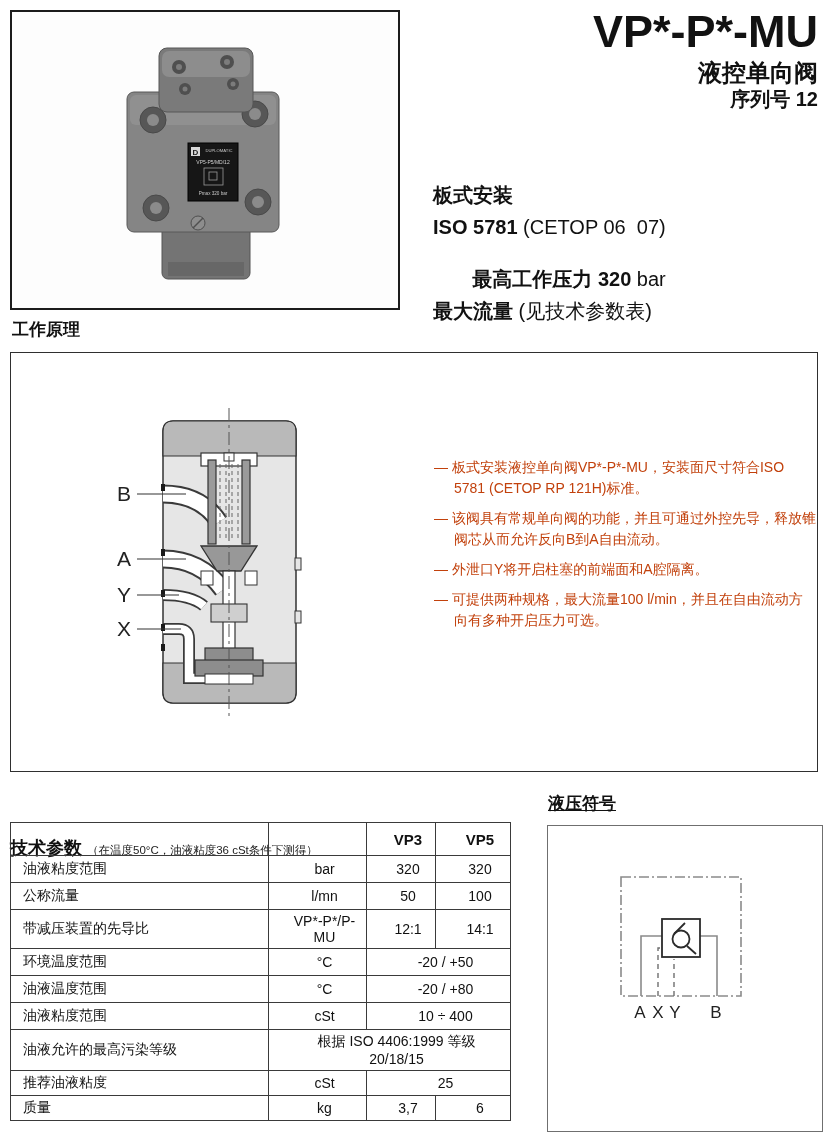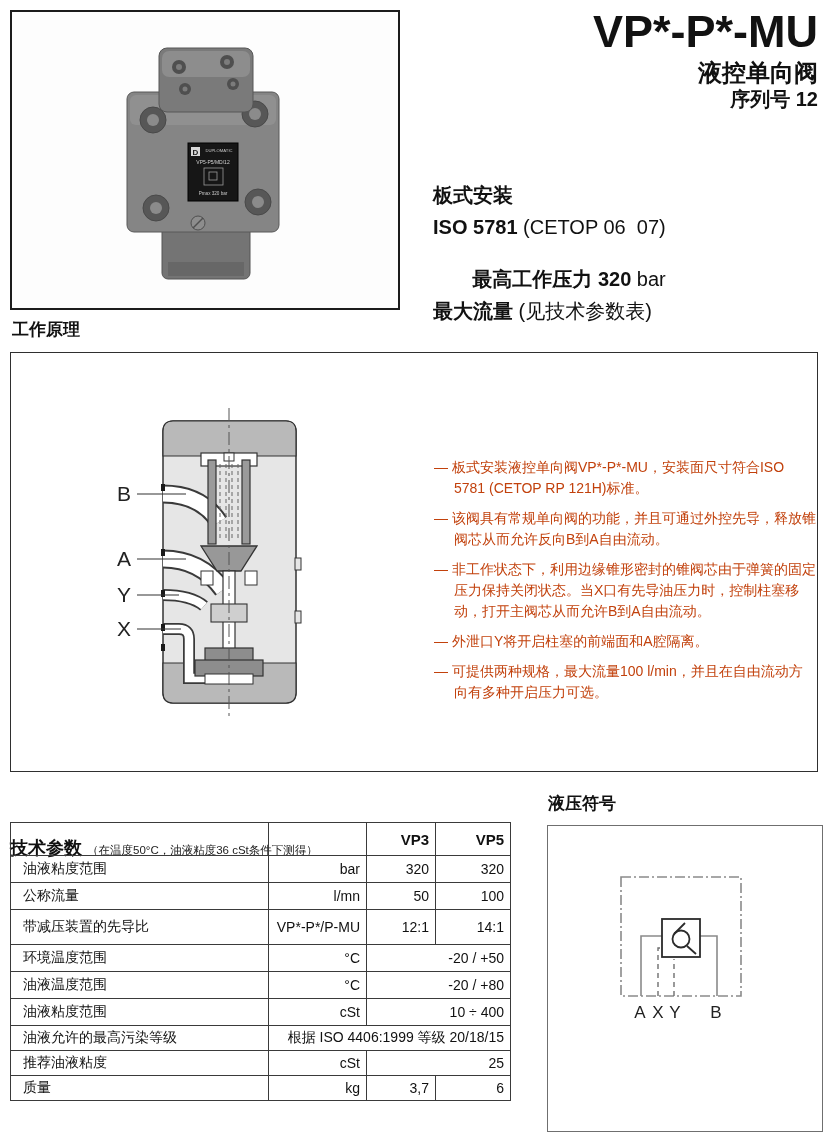--- a/index.html
+++ b/index.html
@@ -37,28 +37,28 @@
   }
   .wp-bullets li::before{content:"— ";}
 
   
   .specs-heading{left:10px;top:836px;font-size:18px;font-weight:bold;}
   .specs-note{font-size:11.5px;font-weight:normal;color:#222;}
   .specs-table-wrap{left:10px;top:822px;}
   table.specs{border-collapse:collapse;width:500px;table-layout:fixed;}
   table.specs td{border:1px solid #3a3a3a;font-size:14px;padding:3px 6px;vertical-align:middle;}
   table.specs td.lab{padding-left:12px;text-align:left;}
-  table.specs td.c{text-align:right;}
+  table.specs td.c{text-align:center;padding-left:20px;}
   table.specs tr.h td{height:26px;font-weight:bold;font-size:15px;}
   table.specs tr.tall td{height:28px;}
   table.specs tr.norm td{height:20px;}
   table.specs tr.slim td{height:15px;}
 
   
-  .symbol-heading{left:548px;top:792px;font-size:17px;font-weight:bold;}
+  .symbol-heading{left:548px;top:792px;font-size:17px;font-weight:bold;text-decoration:underline;}
   .symbol-box{left:547px;top:825px;width:274px;height:305px;border:1px solid #6f6f6f;background:#fff;}
 </style>
 </head>
 <body>
 
 <div class="abs photo-frame">
   <svg width="382" height="292" viewBox="0 0 382 292">
 
     <rect x="150" y="213" width="88" height="54" rx="6" fill="#747474" stroke="#555"></rect>
     <rect x="156" y="250" width="76" height="14" fill="#676767" stroke="none"></rect>
@@ -181,21 +181,20 @@
       <line x1="36" y1="86" x2="85" y2="86"></line>
       <line x1="36" y1="151" x2="85" y2="151"></line>
       <line x1="36" y1="187" x2="78" y2="187"></line>
       <line x1="36" y1="221" x2="80" y2="221"></line>
     </g>
   </svg>
 
   <ul class="wp-bullets">
     <li>板式安装液控单向阀VP*-P*-MU，安装面尺寸符合ISO 5781 (CETOP RP 121H)标准。</li>
     <li>该阀具有常规单向阀的功能，并且可通过外控先导，释放锥阀芯从而允许反向B到A自由流动。</li>
-    <li>非工作状态下，利用边缘锥形密封的锥阀芯由于弹簧的固定压力保持关闭状态。当X口有先导油压力时，控制柱塞移动，打开主阀芯从而允许B到A自由流动。</li>
     <li>外泄口Y将开启柱塞的前端面和A腔隔离。</li>
     <li>可提供两种规格，最大流量100 l/min，并且在自由流动方向有多种开启压力可选。</li>
   </ul>
 </div>
 
 <div class="abs specs-heading">
   <span>技术参数</span>
   <span class="specs-note">（在温度50°C，油液粘度36 cSt条件下测得）</span>
 </div>
 

